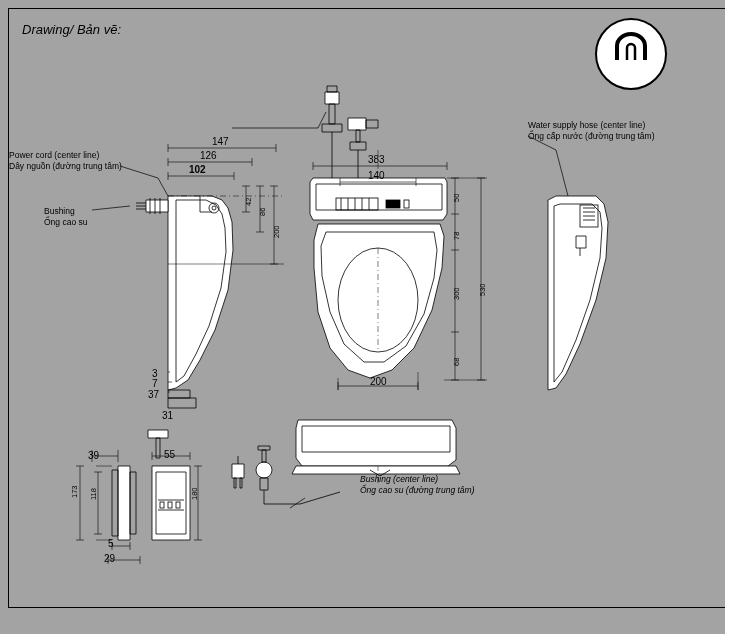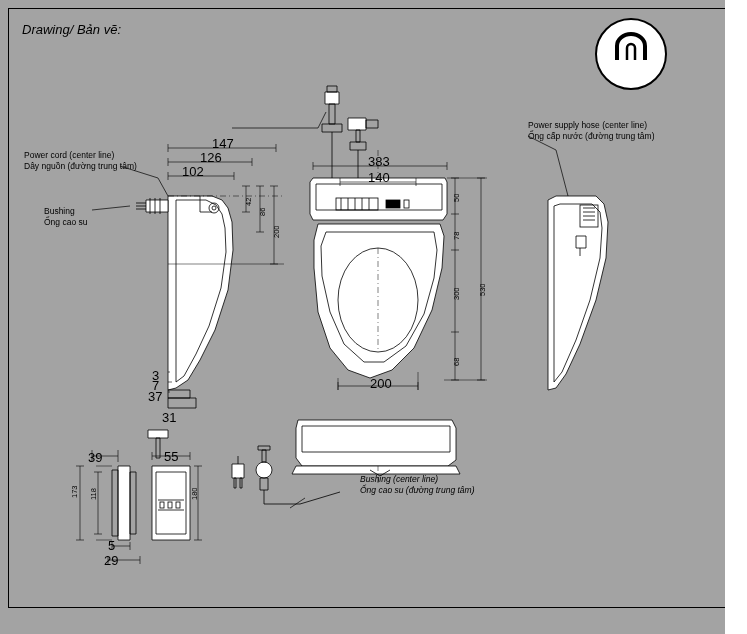--- a/index.html
+++ b/index.html
@@ -4,21 +4,21 @@
 <style>
   html,body{margin:0;padding:0;background:#fff;}
   body{font-family:"Liberation Sans", sans-serif;}
   #page{position:relative;width:725px;height:634px;background:#a3a3a3;overflow:hidden;}
   .frame{position:absolute;left:8px;top:8px;width:729px;height:600px;border:1px solid #000;box-sizing:border-box;}
   .ttl{position:absolute;left:22px;top:22px;font-size:13px;font-style:italic;color:#000;}
   
   .logo{position:absolute;left:595px;top:18px;width:72px;height:72px;border:2px solid #000;border-radius:50%;box-sizing:border-box;overflow:hidden;background:#fff;}
   
   .lbl{position:absolute;font-size:8.5px;color:#000;line-height:11px;white-space:nowrap;}
-  .dim{position:absolute;font-size:13px;color:#000;white-space:nowrap;}
+  .dim{position:absolute;font-size:10px;color:#000;white-space:nowrap;}
   .dimv{position:absolute;font-size:7.5px;color:#000;white-space:nowrap;transform:rotate(-90deg);transform-origin:left top;}
   svg{position:absolute;left:0;top:0;}
   .nb{stroke:#000;fill:none;}
 </style>
 </head>
 <body>
 
 <div id="page">
 
   <div class="frame"></div>
@@ -148,39 +148,39 @@
       <circle cx="264" cy="470" r="8" fill="#fff"></circle>
       <path d="M260 478 L268 478 L268 490 L260 490 Z"></path>
       <path d="M262 450 L266 450 L266 462 L262 462 Z"></path>
       <path d="M258 446 L270 446 L270 450 L258 450 Z"></path>
       <path d="M264 490 L264 504 L300 504 L320 498 L340 492" stroke-width="0.8"></path>
       <path d="M290 508 L305 498" stroke-width="0.7"></path>
     </g>
   </svg>
 
   <div class="lbl" style="left:528px;top:120px;">
-    <span>Power supply hose (center line)</span><br>
+    <span>Water supply hose (center line)</span><br>
     <span>Ống cấp nước (đường trung tâm)</span>
   </div>
-  <div class="lbl" style="left:24px;top:150px;">
+  <div class="lbl" style="left:9px;top:150px;">
     <span>Power cord (center line)</span><br>
     <span>Dây nguồn (đường trung tâm)</span>
   </div>
   <div class="lbl" style="left:44px;top:206px;">
     <span>Bushing</span><br>
     <span>Ống cao su</span>
   </div>
   <div class="lbl" style="left:360px;top:474px;font-style:italic;">
     <span>Bushing (center line)</span><br>
     <span>Ống cao su (đường trung tâm)</span>
   </div>
 
   <div class="dim" style="left:212px;top:136px;">147</div>
   <div class="dim" style="left:200px;top:150px;">126</div>
-  <div class="dim" style="left:182px;top:164px;">102</div>
+  <div class="dim" style="left:189px;top:164px;font-weight:bold;">102</div>
   <div class="dimv" style="left:244px;top:206px;">42</div>
   <div class="dimv" style="left:258px;top:216px;">86</div>
   <div class="dimv" style="left:272px;top:238px;">200</div>
   <div class="dim" style="left:152px;top:368px;">3</div>
   <div class="dim" style="left:152px;top:378px;">7</div>
   <div class="dim" style="left:148px;top:389px;">37</div>
   <div class="dim" style="left:162px;top:410px;">31</div>
   <div class="dim" style="left:368px;top:154px;">383</div>
   <div class="dim" style="left:368px;top:170px;">140</div>
   <div class="dim" style="left:370px;top:376px;">200</div>

